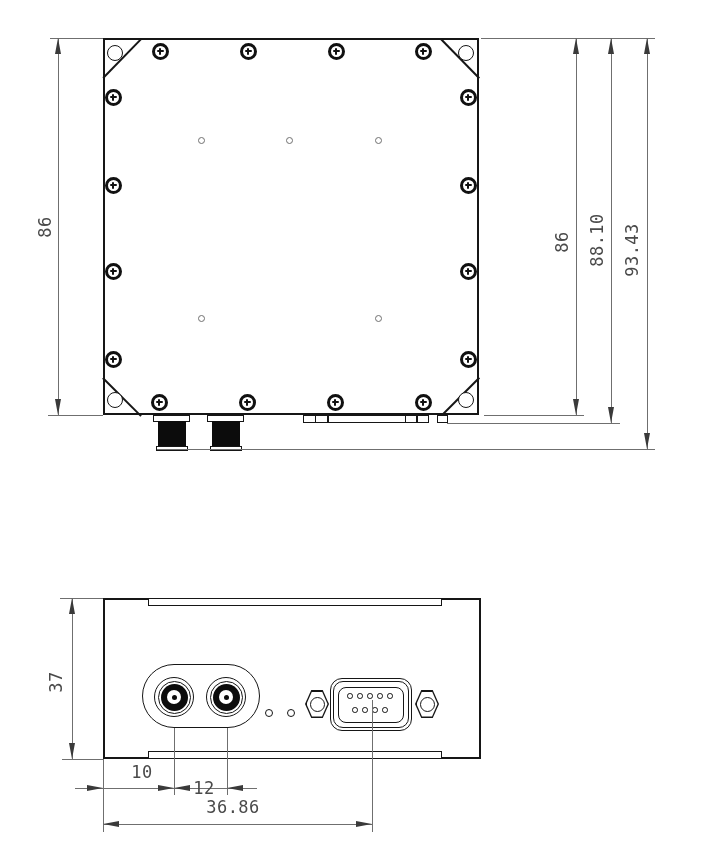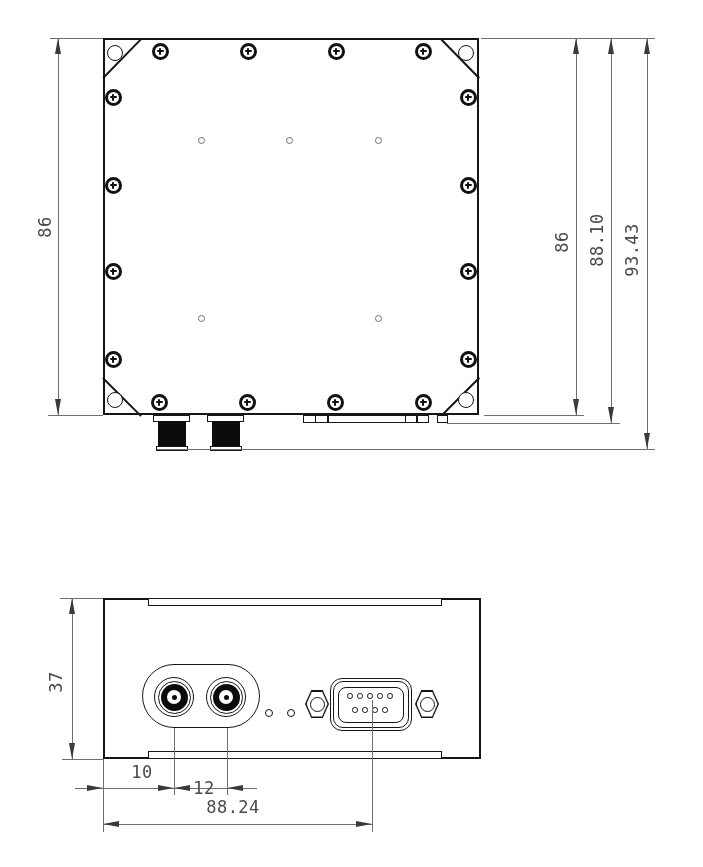--- a/index.html
+++ b/index.html
@@ -228,16 +228,16 @@
     <div class="ar" style="left:87px;top:785px;"></div>
     <div class="ar" style="left:158px;top:785px;"></div>
     <div class="al" style="left:174px;top:785px;"></div>
     <div class="al" style="left:227px;top:785px;"></div>
     <div class="dtext" style="left:142px;top:772px;">10</div>
     <div class="dtext" style="left:204px;top:772px;margin-top:16px;">12</div>
 
     <div class="dln" style="left:103px;top:823.5px;width:269px;height:1px;"></div>
     <div class="al" style="left:103px;top:821px;"></div>
     <div class="ar" style="left:356px;top:821px;"></div>
-    <div class="dtext" style="left:233px;top:807px;">88.24</div>
+    <div class="dtext" style="left:233px;top:807px;">36.86</div>
   </div>
 
 </div>
 
 </body></html>

